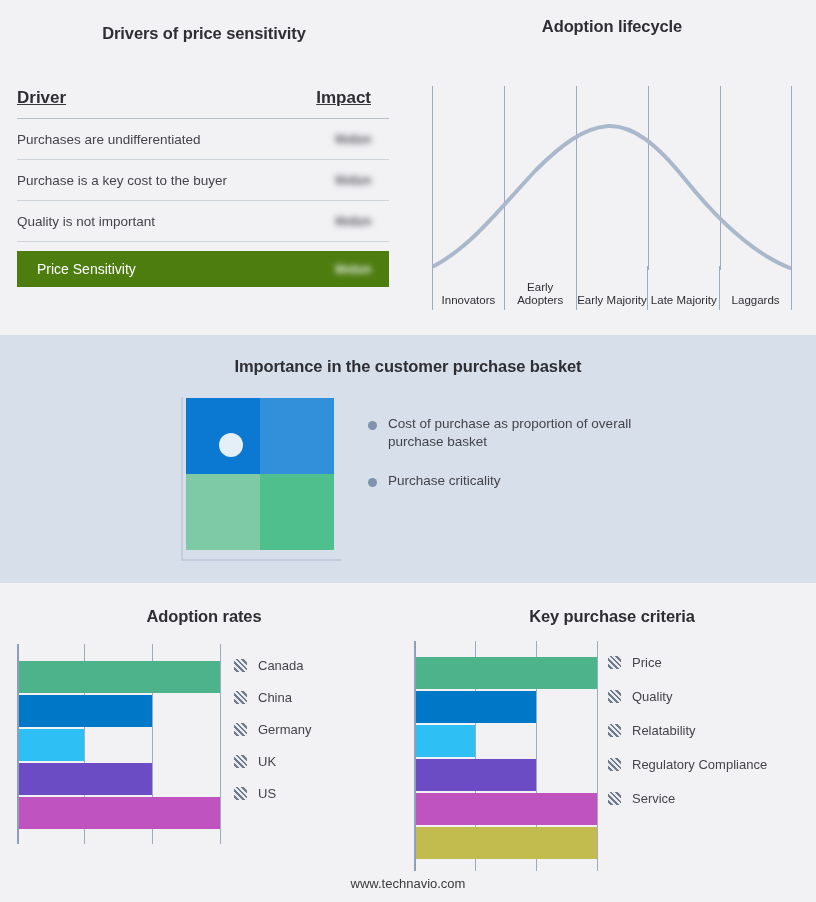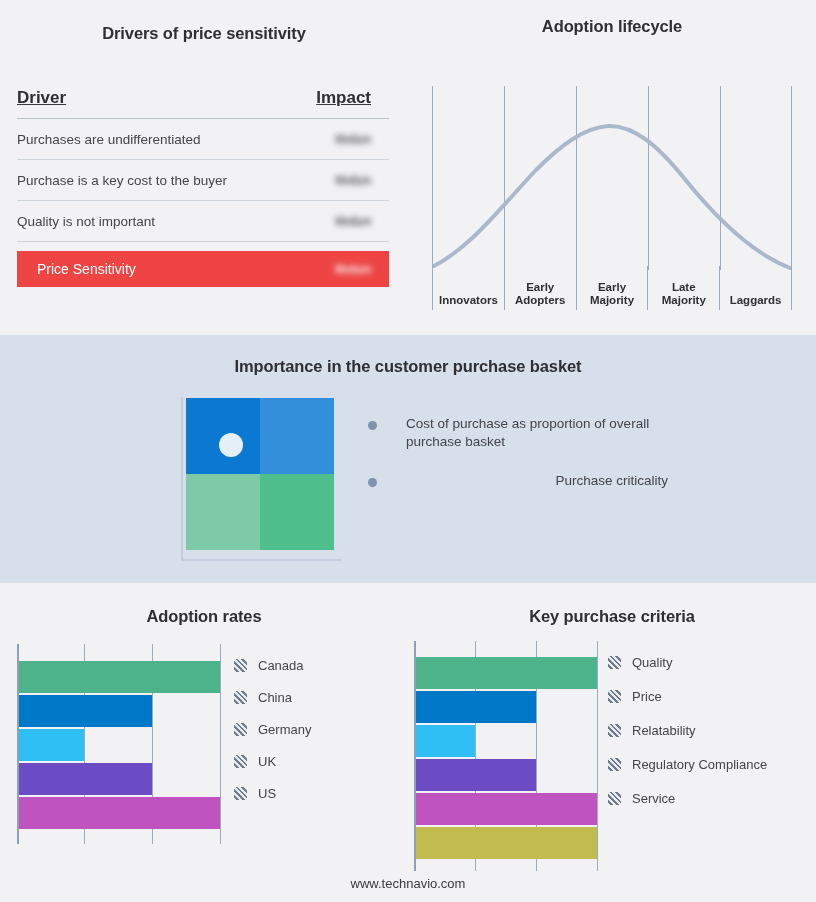--- a/index.html
+++ b/index.html
@@ -31,53 +31,53 @@
   .tr.head .c1,.tr.head .c2{font-weight:bold;font-size:17px;color:#2f2f33;}
   .tr.body{height:41px;}
   .c1{font-size:13.5px;color:#44444a;}
   .c2{font-size:10px;color:#44444a;min-width:70px;text-align:right;padding-right:18px;}
   .redact{
     color:transparent;
     text-shadow:0 0 5px rgba(90,90,95,.95), 0 0 7px rgba(120,120,125,.85);
     user-select:none;
   }
   .tr.total{
-    background:#ef4444;border-bottom:none;height:36px;
+    background:#4d7c0f;border-bottom:none;height:36px;
     padding-left:20px;box-sizing:border-box;margin-top:9px;width:372px;
   }
   .tr.total .c1{color:#ffffff;font-size:14px;}
   .tr.total .c2{color:#ffffff;}
   .tr.total .redact{color:transparent;
     text-shadow:0 0 5px rgba(255,255,255,.95), 0 0 8px rgba(235,243,250,.9);}
 
   
   #p-lifecycle{left:408px;top:0;width:408px;height:335px;}
   #p-lifecycle .ptitle{position:absolute;left:0;top:17px;width:408px;}
   .lc-plot{position:absolute;left:24px;top:78px;width:360px;height:232px;}
   .lc-svg{position:absolute;left:0;top:0;}
   .lc-labels{position:absolute;left:0;bottom:0;width:360px;height:44px;display:flex;}
   .lc-lab{
     flex:1;border-left:1px solid #9aabc2;
     display:flex;align-items:flex-end;justify-content:center;
-    font-size:11.5px;font-weight:bold;color:#2f2f33;line-height:13px;
+    font-size:11.5px;font-weight:normal;color:#2f2f33;line-height:13px;
     text-align:center;padding-bottom:3px;box-sizing:border-box;
   }
   .lc-lab:last-child{border-right:1px solid #9aabc2;}
 
   
   #p-basket{left:0;top:335px;width:816px;height:248px;}
   #p-basket .ptitle{position:absolute;left:0;top:22px;width:816px;}
   .matrix-wrap{position:absolute;left:181px;top:62px;width:160px;height:164px;
     border-left:2px solid #c2cede;border-bottom:2px solid #c2cede;box-sizing:border-box;}
   .matrix{position:absolute;left:3px;top:1px;width:148px;height:152px;
     display:grid;grid-template-columns:1fr 1fr;grid-template-rows:1fr 1fr;}
   .dot{position:absolute;left:36px;top:36px;width:24px;height:24px;border-radius:50%;
        background:#e4eff8;}
   .bk-legend{position:absolute;left:368px;top:80px;width:300px;}
-  .bk-item{display:flex;align-items:flex-start;margin-bottom:21px;justify-content:space-between;}
+  .bk-item{display:flex;align-items:flex-start;margin-bottom:21px;}
   .bk-bullet{width:9px;height:9px;border-radius:50%;background:#7f93ad;
     margin:6px 11px 0 0;flex:none;}
   .bk-text{font-size:13.5px;color:#44444a;line-height:18px;max-width:262px;}
 
   
   #p-adoption{left:0;top:583px;width:408px;height:319px;}
   #p-adoption .ptitle{position:absolute;left:0;top:24px;width:408px;}
   #p-criteria{left:408px;top:583px;width:408px;height:319px;}
   #p-criteria .ptitle{position:absolute;left:0;top:24px;width:408px;}
 
@@ -235,28 +235,28 @@
     <div class="bar" style="top:50px;  height:32px; width:120px; background:#0078c8;"></div>
     <div class="bar" style="top:84px;  height:32px; width:59px;  background:#2ec0f5;"></div>
     <div class="bar" style="top:118px; height:32px; width:120px; background:#6b4cc4;"></div>
     <div class="bar" style="top:152px; height:32px; width:181px; background:#bf53bf;"></div>
     <div class="bar" style="top:186px; height:32px; width:181px; background:#c2bc4e;"></div>
   </div>
 
   <div class="bars-legend" style="left:200px;top:62px;">
     <div class="lg-item" style="height:34px">
       <span class="hatch"></span>
+      <span class="lg-text">Price</span>
+    </div>
+    <div class="lg-item" style="height:34px">
+      <span class="hatch"></span>
       <span class="lg-text">Quality</span>
     </div>
     <div class="lg-item" style="height:34px">
       <span class="hatch"></span>
-      <span class="lg-text">Price</span>
-    </div>
-    <div class="lg-item" style="height:34px">
-      <span class="hatch"></span>
       <span class="lg-text">Relatability</span>
     </div>
     <div class="lg-item" style="height:34px">
       <span class="hatch"></span>
       <span class="lg-text">Regulatory Compliance</span>
     </div>
     <div class="lg-item" style="height:34px">
       <span class="hatch"></span>
       <span class="lg-text">Service</span>
     </div>

